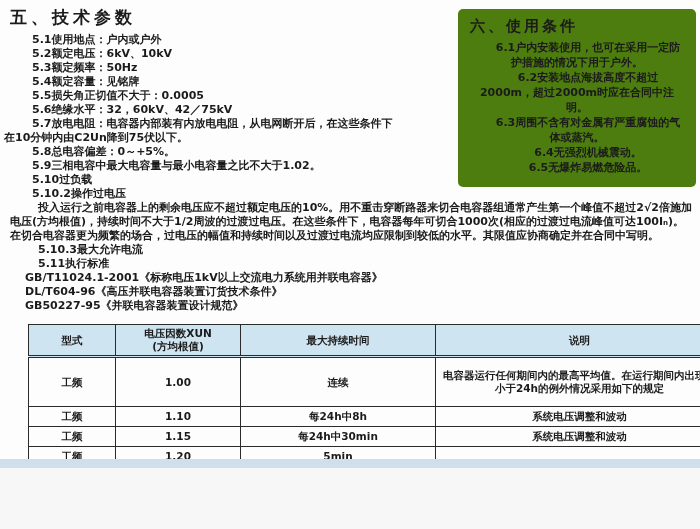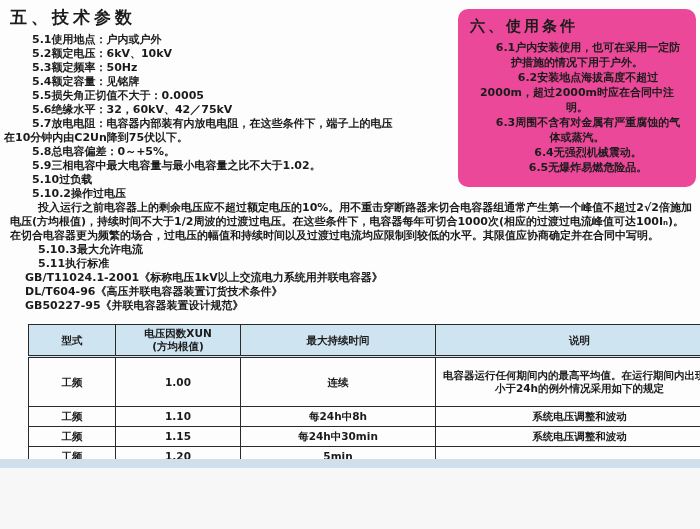--- a/index.html
+++ b/index.html
@@ -27,21 +27,21 @@
   
   .flow{
     margin:0 6px 0 10px;
     font-size:11px;line-height:14px;font-weight:600;
   }
   .flow p{margin:0;}
   .flow .std{margin-left:15px;}
   
   .cond-box{
     position:absolute;left:458px;top:9px;width:214px;
-    background:#ec4899;border-radius:10px;
+    background:#4d7c0f;border-radius:5px;
     padding:6px 12px 12px 12px;
   }
   .cond-heading{
     margin:2px 0 4px 0;
     font-size:15px;font-weight:bold;letter-spacing:3px;
   }
   .cond-box p{
     margin:0;font-size:11px;line-height:15px;
     text-indent:22px;font-weight:600;text-align:center;
   }
@@ -83,21 +83,21 @@
 
   <h1 class="main-heading">五、技术参数</h1>
 
   <div class="tech-lines">
     <div class="line ind">5.1使用地点：户内或户外</div>
     <div class="line ind">5.2额定电压：6kV、10kV</div>
     <div class="line ind">5.3额定频率：50Hz</div>
     <div class="line ind">5.4额定容量：见铭牌</div>
     <div class="line ind">5.5损失角正切值不大于：0.0005</div>
     <div class="line ind">5.6绝缘水平：32，60kV、42／75kV</div>
-    <div class="line ind">5.7放电电阻：电容器内部装有内放电电阻，在这些条件下，端子上的电压</div>
+    <div class="line ind">5.7放电电阻：电容器内部装有内放电电阻，从电网断开后，在这些条件下</div>
     <div class="line">在10分钟内由C2Un降到75伏以下。</div>
     <div class="line ind">5.8总电容偏差：0～+5%。</div>
     <div class="line ind">5.9三相电容中最大电容量与最小电容量之比不大于1.02。</div>
     <div class="line ind">5.10过负载</div>
     <div class="line ind">5.10.2操作过电压</div>
   </div>
 
   <div class="flow">
     <p class="ind">投入运行之前电容器上的剩余电压应不超过额定电压的10%。用不重击穿断路器来切合电容器组通常产生第一个峰值不超过2√2倍施加电压(方均根值)，持续时间不大于1/2周波的过渡过电压。在这些条件下，电容器每年可切合1000次(相应的过渡过电流峰值可达100Iₙ)。在切合电容器更为频繁的场合，过电压的幅值和持续时间以及过渡过电流均应限制到较低的水平。其限值应协商确定并在合同中写明。</p>
     <p class="ind">5.10.3最大允许电流</p>

